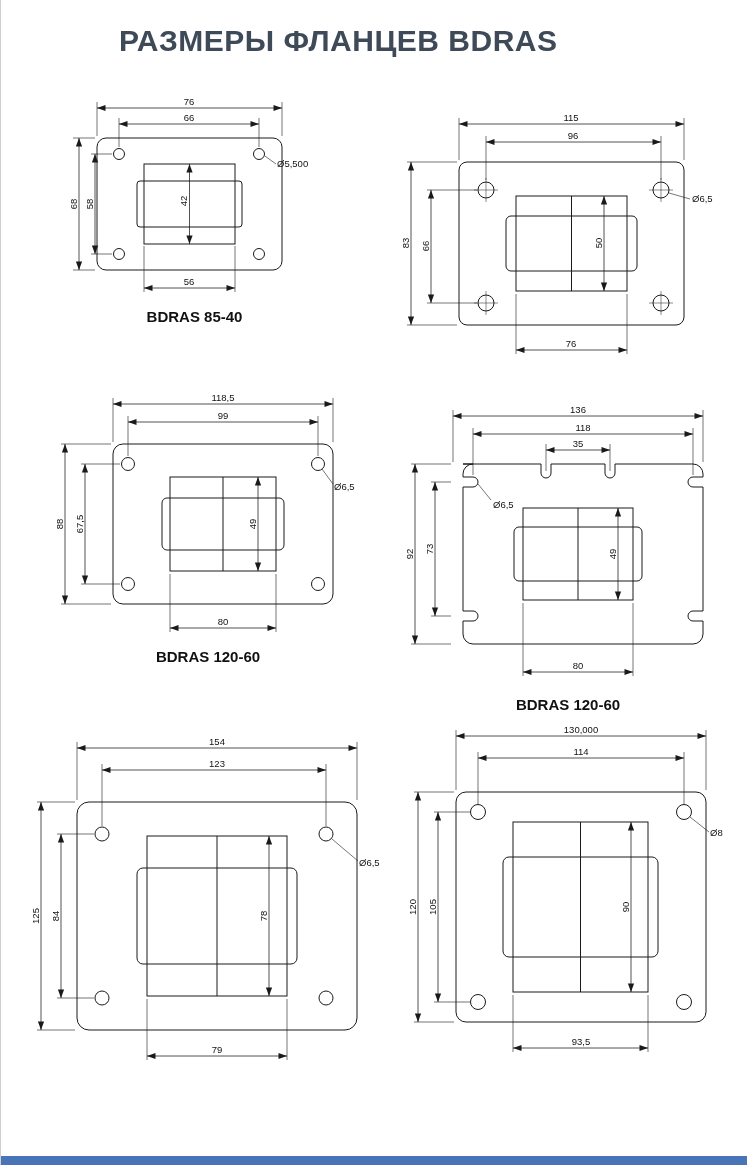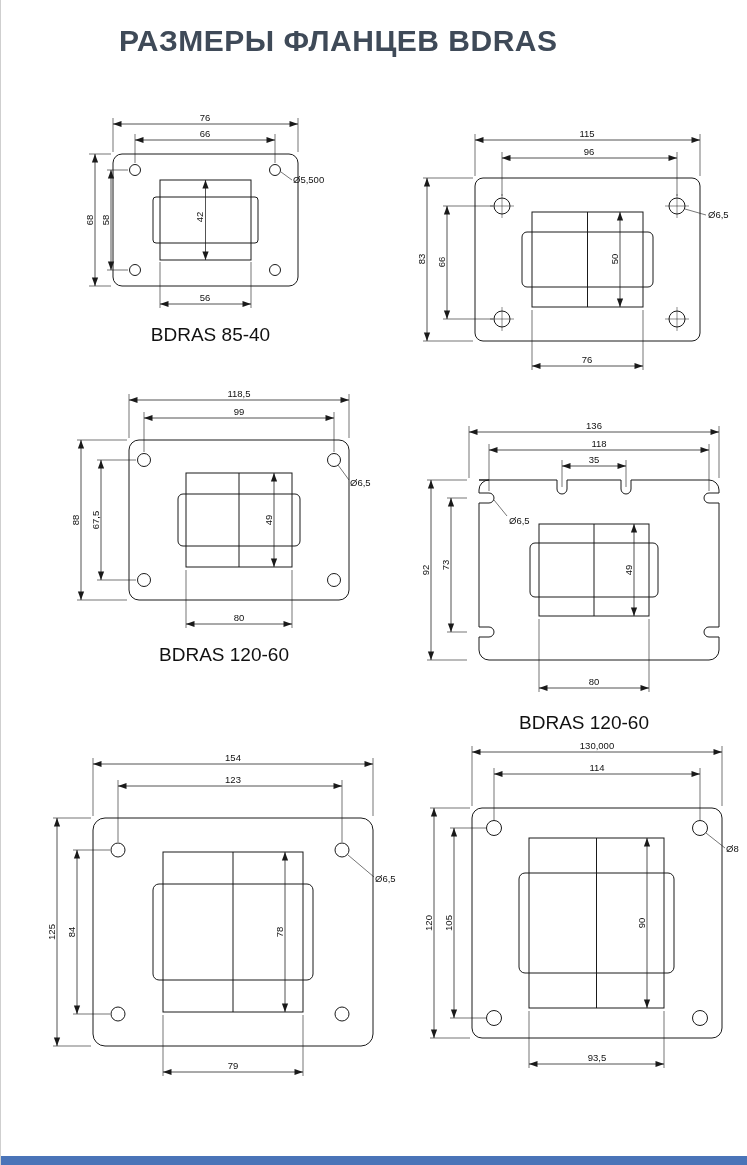--- a/index.html
+++ b/index.html
@@ -6,23 +6,23 @@
   html,body { margin:0; padding:0; background:#ddd; }
   .page {
     position:relative; width:747px; height:1165px; background:#ffffff;
     overflow:hidden; font-family:"Liberation Sans", sans-serif;
     margin:0 auto; border-left:1px solid #cfcfcf;
   }
   .title {
     position:absolute; left:118px; top:24px;
     font-size:30px; font-weight:bold; color:#3f4a58; letter-spacing:0.5px;
   }
-  figure.panel { position:absolute; margin:16px; padding:0; }
+  figure.panel { position:absolute; margin:0; padding:0; }
   figcaption {
-    text-align:center; font-weight:normal; font-size:19px; color:#111;
+    text-align:center; font-weight:bold; font-size:15px; color:#111;
     margin-top:12px; width:100%;
   }
   svg { display:block; }
   .outline rect, .outline circle, .outline path { fill:none; stroke:#1a1a1a; stroke-width:1; }
   .dim line { stroke:#1a1a1a; stroke-width:0.75; }
   .ext path { fill:none; stroke:#1a1a1a; stroke-width:0.6; }
   .cmark { fill:none; stroke:#1a1a1a; stroke-width:0.5; }
   .dt text { font-family:"Liberation Sans", sans-serif; font-size:9.5px; fill:#111; }
   .footer-bar { position:absolute; left:0; right:0; bottom:0; height:9px; background:#4a74b8; }
 </style>
@@ -111,21 +111,21 @@
         <text x="174" y="29" text-anchor="middle">96</text>
         <text x="10" y="133" text-anchor="middle" transform="rotate(-90 10 133)">83</text>
         <text x="30" y="136" text-anchor="middle" transform="rotate(-90 30 136)">66</text>
         <text x="203" y="133" text-anchor="middle" transform="rotate(-90 203 133)">50</text>
         <text x="172" y="237" text-anchor="middle">76</text>
         <text x="293" y="92">Ø6,5</text>
       </g>
     </svg>
   </figure>
 
-  <figure class="panel" style="left:52px;top:372px">
+  <figure class="panel" style="left:52px;top:392px">
     <svg width="310" height="244" viewBox="0 0 310 244">
       <defs>
         <marker id="ar3" markerUnits="userSpaceOnUse" markerWidth="10" markerHeight="8" refX="9" refY="4" orient="auto-start-reverse">
           <path d="M0.5,0.9 L9,4 L0.5,7.1 Z" fill="#1a1a1a"></path>
         </marker>
       </defs>
       <g class="outline">
         <rect x="60" y="52" width="220" height="160" rx="10"></rect>
         <circle cx="75" cy="72" r="6.5"></circle>
           <circle cx="265" cy="72" r="6.5"></circle>

